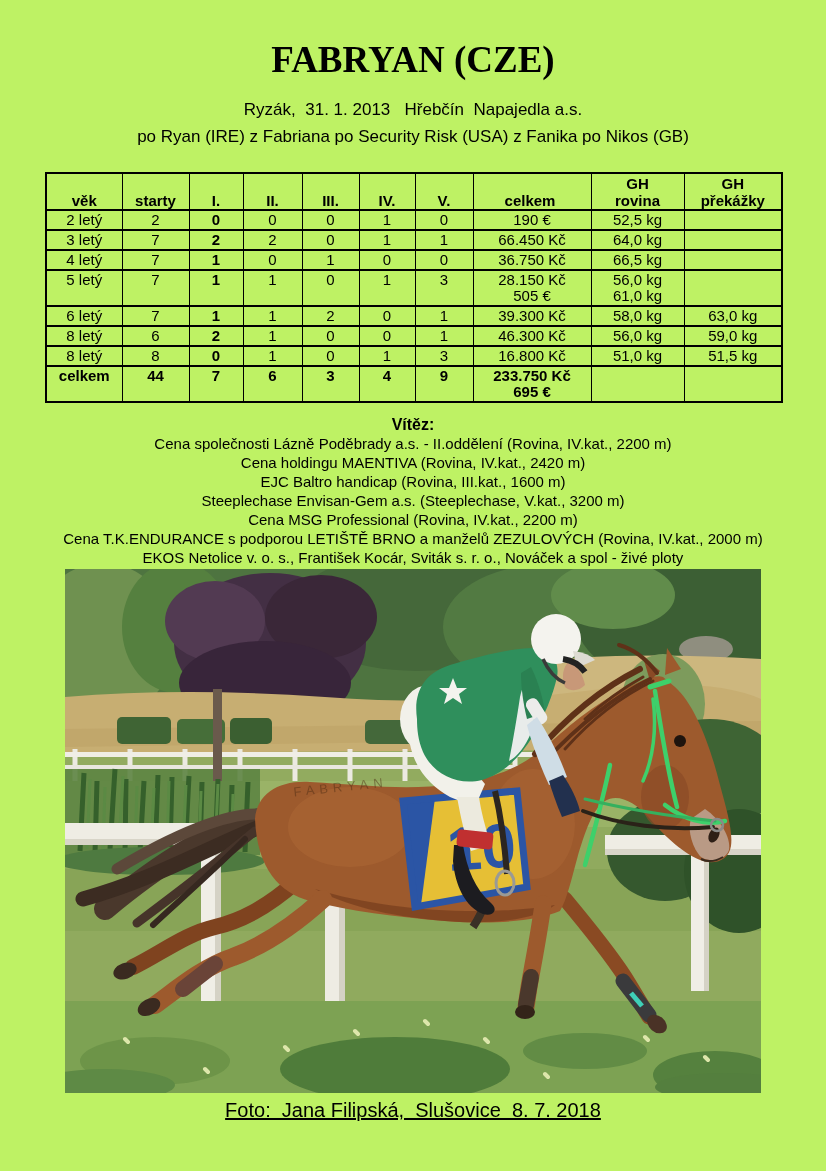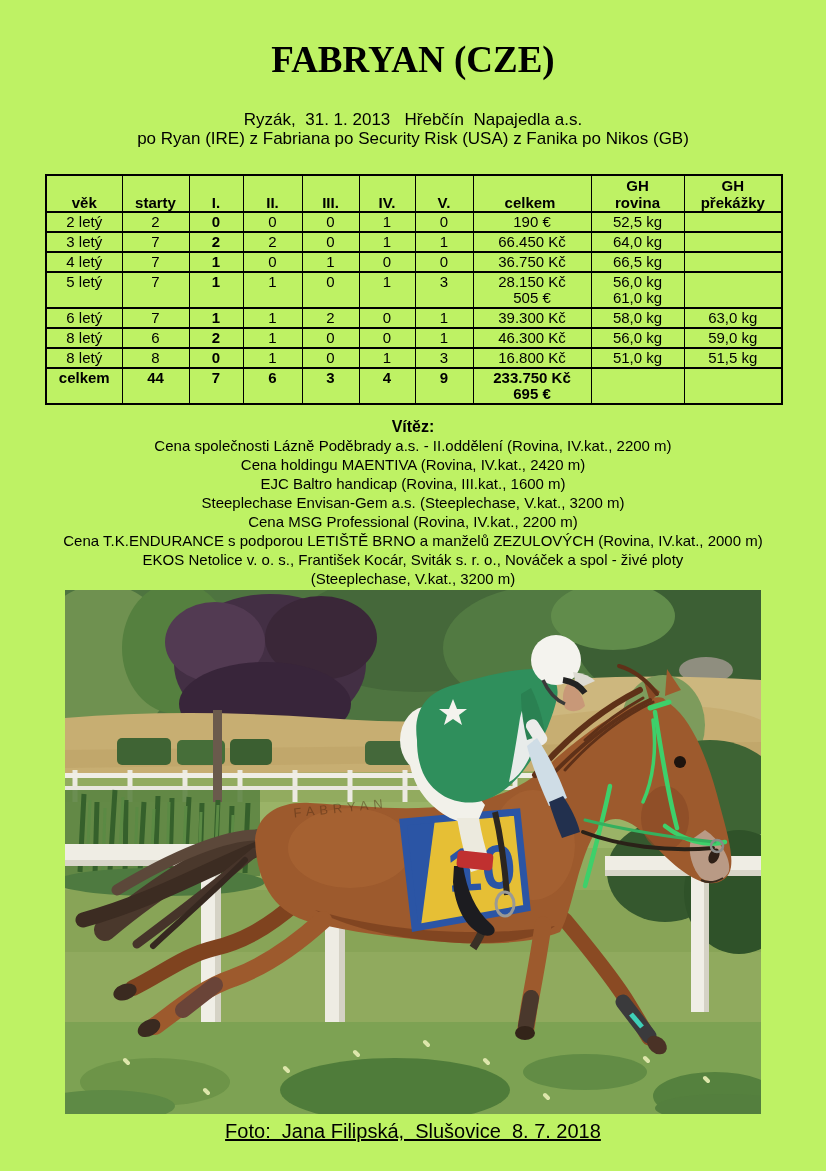--- a/index.html
+++ b/index.html
@@ -1,21 +1,21 @@
 <!DOCTYPE html>
 <html><head>
 <meta charset="utf-8">
 <style>
   html,body{margin:0;padding:0;background:#ffffff;}
   .page{width:826px;height:1171px;background:#bef264;color:#000;overflow:hidden;
         font-family:"Liberation Sans", sans-serif;position:relative;}
   .title{margin:38px 0 0 0;text-align:center;font-family:"Liberation Serif", serif;
          font-weight:700;font-size:37px;line-height:44px;}
-  .subtitle{margin-top:28px;text-align:center;font-size:17px;line-height:19px;white-space:pre-wrap;}
-  .subtitle + .subtitle{margin-top:0;}
+  .subtitle{margin-top:18px;text-align:center;font-size:17px;line-height:19px;white-space:pre-wrap;}
+  .subtitle + .subtitle{margin-top:8px;}
   table.stats{border-collapse:collapse;table-layout:fixed;width:736px;margin:26px 0 0 45px;
               font-size:15px;border:2px solid #000;}
   table.stats th, table.stats td{border-left:1px solid #000;border-right:1px solid #000;
               padding:1px 3px;line-height:16px;text-align:center;vertical-align:top;
               overflow:hidden;white-space:nowrap;}
   table.stats tr{border-top:2px solid #000;}
   table.stats th{font-weight:700;vertical-align:bottom;line-height:17px;padding-bottom:0;}
   td.c-dotace, th.c-dotace div{padding-right:4px;}
   td.c-dotace{text-align:right;padding-right:8px;}
   td.col1{font-weight:700;}
@@ -203,21 +203,20 @@
 
   <div class="winners">
     <div class="winners-heading">Vítěz:</div>
     <div>Cena společnosti Lázně Poděbrady a.s. - II.oddělení (Rovina, IV.kat., 2200 m)</div>
     <div>Cena holdingu MAENTIVA (Rovina, IV.kat., 2420 m)</div>
     <div>EJC Baltro handicap (Rovina, III.kat., 1600 m)</div>
     <div>Steeplechase Envisan-Gem a.s. (Steeplechase, V.kat., 3200 m)</div>
     <div>Cena MSG Professional (Rovina, IV.kat., 2200 m)</div>
     <div>Cena T.K.ENDURANCE s podporou LETIŠTĚ BRNO a manželů ZEZULOVÝCH (Rovina, IV.kat., 2000 m)</div>
     <div>EKOS Netolice v. o. s., František Kocár, Sviták s. r. o., Nováček a spol - živé ploty</div>
-    <div>(Steeplechase, V.kat., 3200 m)</div>
   </div>
 
   <div class="photo-frame">
     <svg viewBox="0 0 696 524" width="696" height="524">
 
       <rect width="696" height="524" fill="#92ab5f"></rect>
 
       <g>
         <rect width="696" height="152" fill="#4e7440"></rect>
         <ellipse cx="38" cy="72" rx="72" ry="78" fill="#6f9150"></ellipse>

